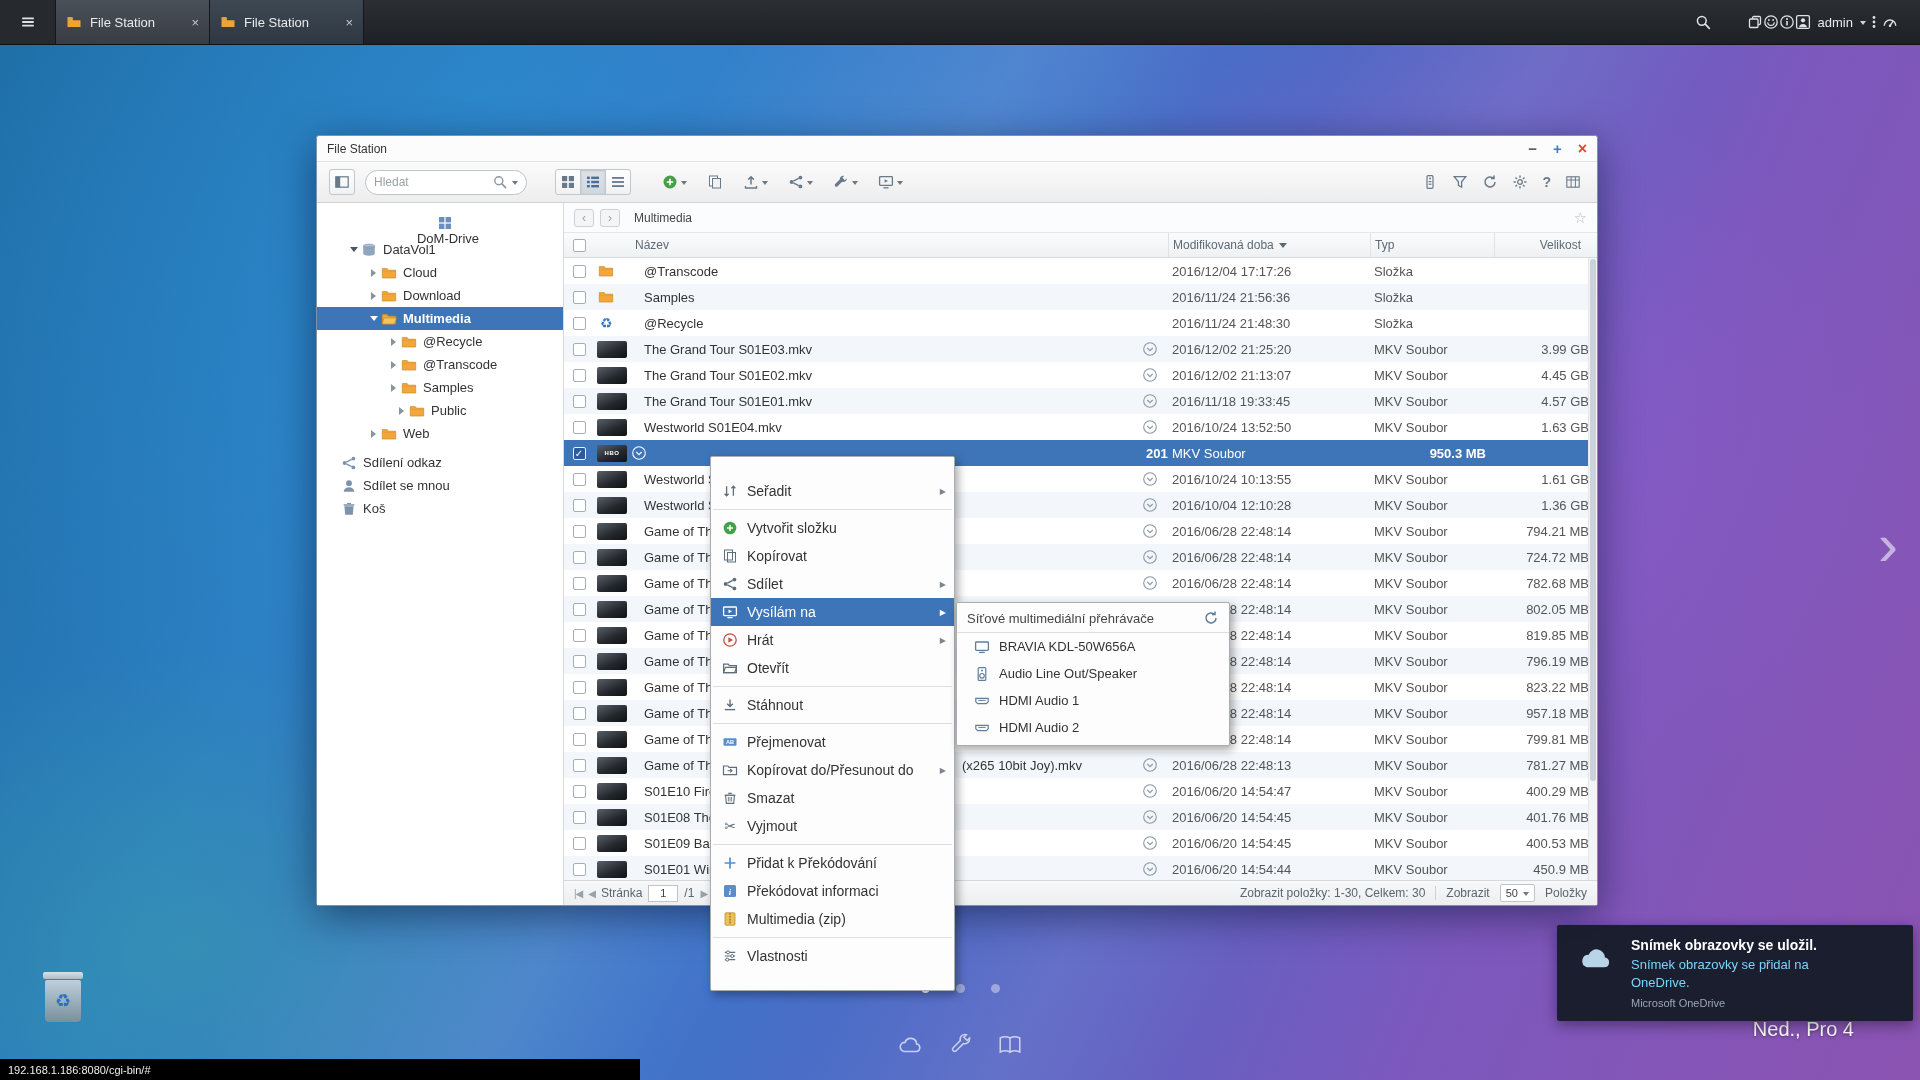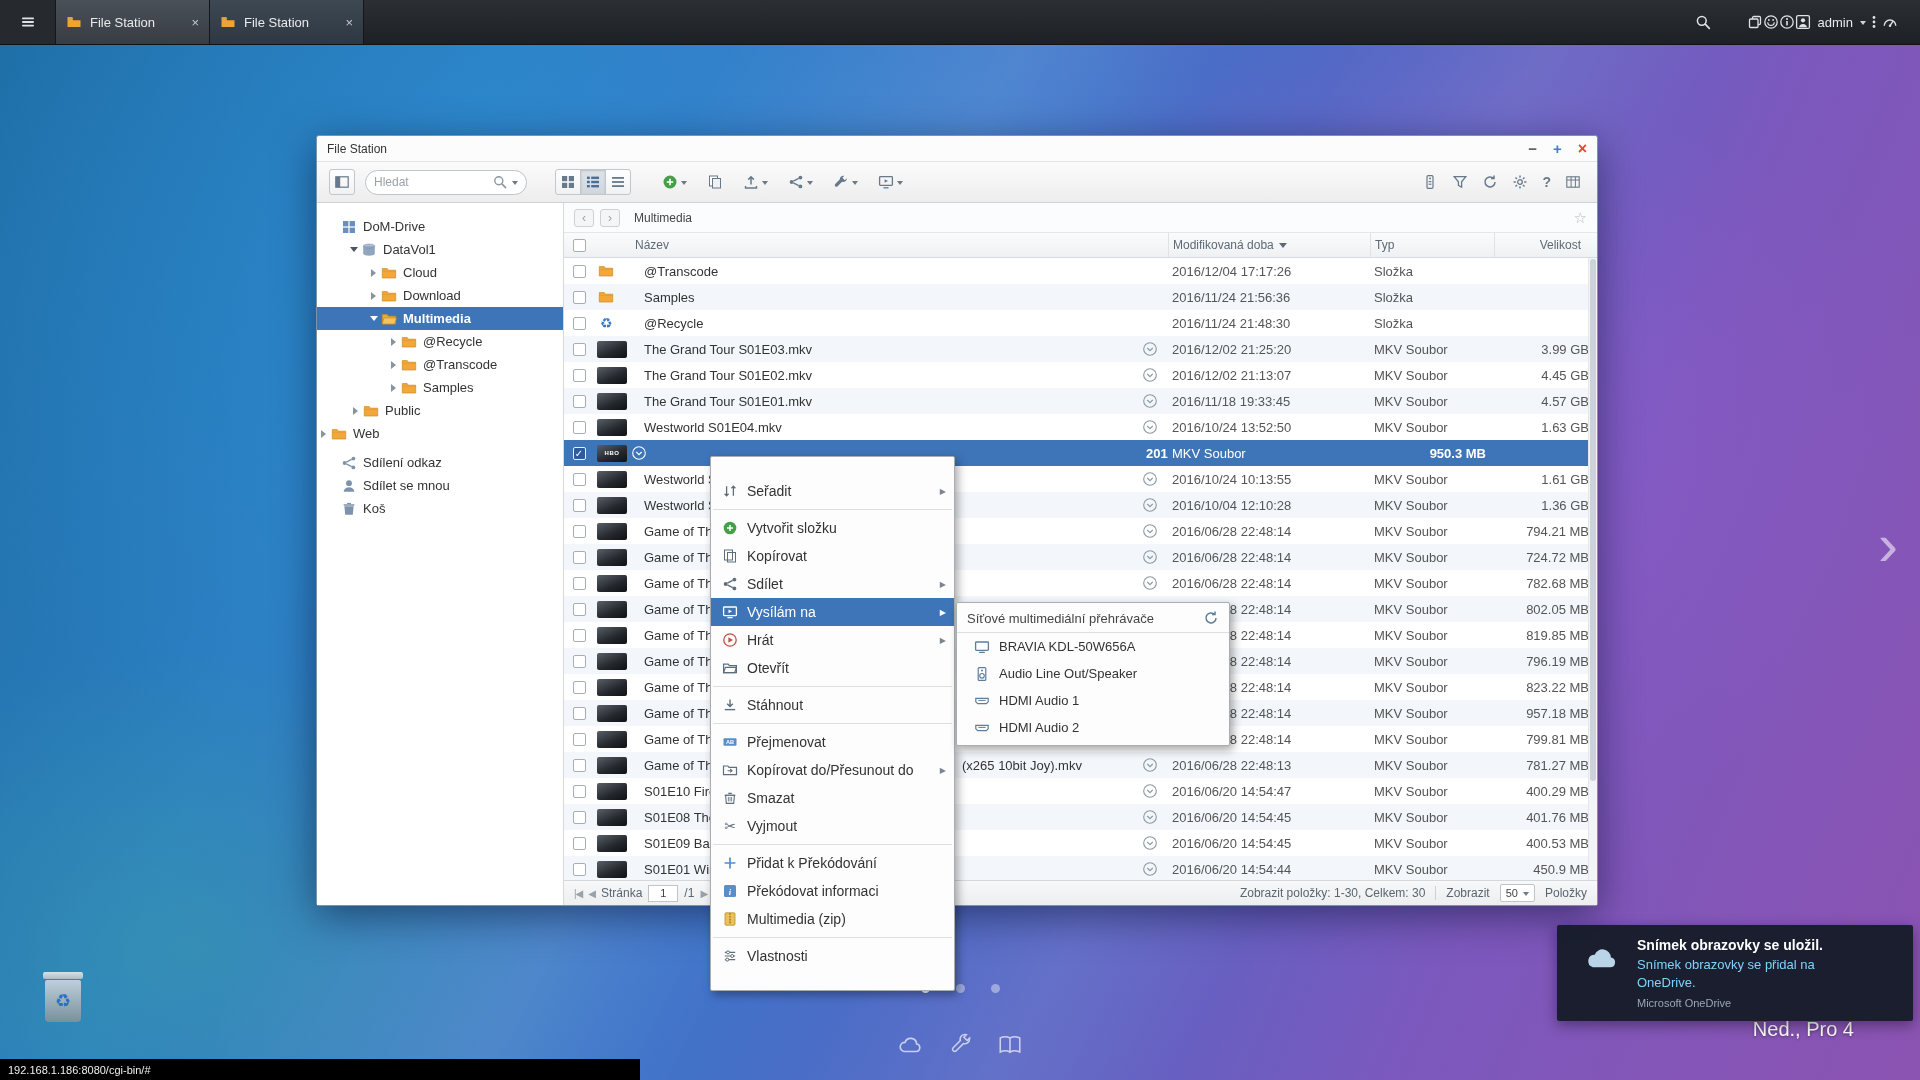--- a/index.html
+++ b/index.html
@@ -120,21 +120,21 @@
 .cut-glyph{font-size:14px;color:currentColor}
 
 
 .cast-menu{position:absolute;left:956px;top:602px;width:274px;background:#fdfdfd;border:1px solid #a9adb2;box-shadow:3px 4px 10px rgba(0,0,0,.35);z-index:55;border-radius:2px;padding-bottom:4px}
 .cast-header{display:flex;align-items:center;padding:7px 10px 6px;font-size:13px;color:#444;border-bottom:1px solid #dcdfe2;gap:8px}
 .cast-header .hdr-label{flex:1;white-space:nowrap;overflow:hidden}
 .cast-item{height:27px;display:flex;align-items:center;gap:8px;padding:0 16px;font-size:13px;color:#333;cursor:pointer}
 .cast-item .ic{width:18px;color:#5e7e9e;flex:none}
 
 
-.toast{position:absolute;left:1557px;top:925px;width:356px;min-height:91px;background:rgba(18,26,36,.93);border-radius:2px;display:flex;padding:12px 20px;gap:12px;z-index:70;box-shadow:0 4px 14px rgba(0,0,0,.4)}
+.toast{position:absolute;left:1557px;top:925px;width:356px;min-height:91px;background:rgba(18,26,36,.93);border-radius:2px;display:flex;padding:12px 14px;gap:12px;z-index:70;box-shadow:0 4px 14px rgba(0,0,0,.4)}
 .toast-icon{width:48px;display:flex;align-items:flex-start;justify-content:center;padding-top:4px;flex:none}
 .toast-body{flex:1;min-width:0}
 .toast-title{font-size:14px;font-weight:bold;color:#fff;margin-bottom:3px}
 .toast-text{font-size:13px;color:#7dd3fc;line-height:1.35;max-width:215px}
 .toast-src{font-size:11px;color:#9aa7b4;margin-top:6px}
 
 
 .next-arrow{position:absolute;left:1878px;top:515px;font-size:60px;color:rgba(255,255,255,.55);z-index:5;cursor:pointer;line-height:1}
 .dots{position:absolute;left:0;right:0;top:984px;display:flex;justify-content:center;gap:26px;z-index:5}
 .dot{width:9px;height:9px;border-radius:50%;background:rgba(255,255,255,.4);cursor:pointer}
@@ -401,21 +401,21 @@
             <svg viewBox="0 0 16 16" width="16" height="16">
               <rect x="1.8" y="2.8" width="12.4" height="10.4" fill="none" stroke="#67798a" stroke-width="1.1"></rect>
               <path d="M6.1 2.8v10.4M10.4 2.8v10.4M1.8 6h12.4" stroke="#67798a" stroke-width="1"></path>
             </svg>
           </span>
       </div>
     </div>
 
     <div class="content">
       <aside class="sidebar" id="sidebar">
-          <div class="sb-item" style="padding-left: 10px;">
+          <div class="sb-item" style="padding-left: 10px; flex-direction: column;">
             <span class="exp none"></span>
             <span class="ic">
               <svg viewBox="0 0 16 16" width="16" height="16">
                 <g fill="#6b8fbc">
                   <rect x="2" y="2" width="5.4" height="5.4"></rect>
                   <rect x="8.6" y="2" width="5.4" height="5.4"></rect>
                   <rect x="2" y="8.6" width="5.4" height="5.4"></rect>
                   <rect x="8.6" y="8.6" width="5.4" height="5.4"></rect>
                 </g>
               </svg>
@@ -486,31 +486,31 @@
           <div class="sb-item" style="padding-left: 70px;">
             <span class="exp closed"></span>
             <span class="ic">
               <svg viewBox="0 0 16 16" width="16" height="16">
                 <path d="M1.3 13V3.6h4.9l1.2 1.6h7.3V13z" fill="#f3a73a" stroke="#cd8a22" stroke-width=".7"></path>
                 <path d="M1.3 6.4h13.4" stroke="#e2962c" stroke-width=".6"></path>
               </svg>
             </span>
             <span class="sb-label">Samples</span>
           </div>
-          <div class="sb-item" style="padding-left: 32px;">
+          <div class="sb-item" style="padding-left: 78px;">
             <span class="exp closed"></span>
             <span class="ic">
               <svg viewBox="0 0 16 16" width="16" height="16">
                 <path d="M1.3 13V3.6h4.9l1.2 1.6h7.3V13z" fill="#f3a73a" stroke="#cd8a22" stroke-width=".7"></path>
                 <path d="M1.3 6.4h13.4" stroke="#e2962c" stroke-width=".6"></path>
               </svg>
             </span>
             <span class="sb-label">Public</span>
           </div>
-          <div class="sb-item" style="">
+          <div class="sb-item" style="padding-left: 50px;">
             <span class="exp closed"></span>
             <span class="ic">
               <svg viewBox="0 0 16 16" width="16" height="16">
                 <path d="M1.3 13V3.6h4.9l1.2 1.6h7.3V13z" fill="#f3a73a" stroke="#cd8a22" stroke-width=".7"></path>
                 <path d="M1.3 6.4h13.4" stroke="#e2962c" stroke-width=".6"></path>
               </svg>
             </span>
             <span class="sb-label">Web</span>
           </div>
           <div class="sb-item section-gap" style="padding-left: 10px;">

